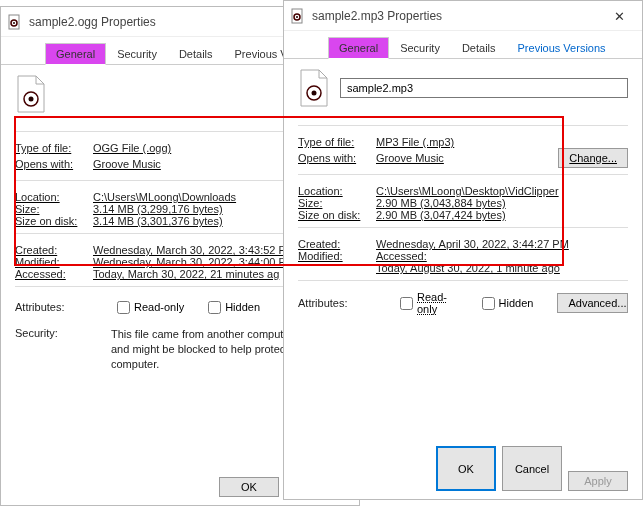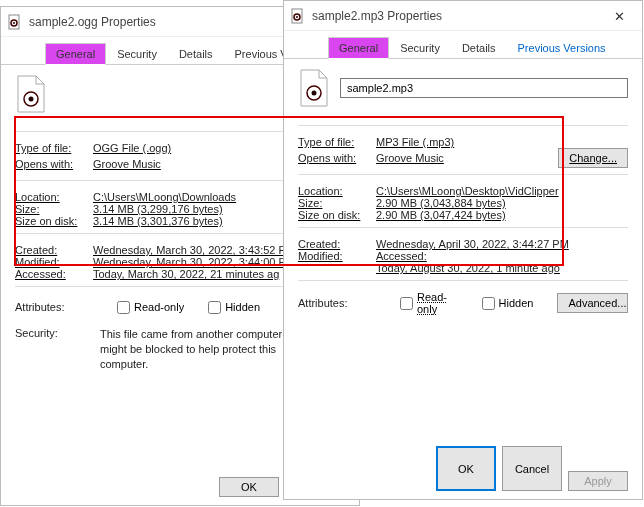--- a/index.html
+++ b/index.html
@@ -107,21 +107,21 @@
       grid-template-columns: 78px auto auto 1fr auto;
       align-items: center;
       gap: 12px;
     }
     .highlight-box {
       position: absolute;
       border: 2px solid #e60000;
       pointer-events: none;
       z-index: 3;
     }
-    .security-row { display: grid; grid-template-columns: 78px 1fr auto; gap: 7px; align-items: flex-start; margin-top: 10px;}
+    .security-row { display: grid; grid-template-columns: 78px 1fr auto; gap: 18px; align-items: flex-start; margin-top: 10px;}
     .bigicon-circle { fill:#fff; stroke:#400; stroke-width:1.5;}
     .bigicon-dot{ fill:#200;}
     .readonly-underline{ text-decoration: underline dotted; text-decoration-thickness:1px;}
   </style>
 </head>
 <body>
 
 <div class="window left">
   <div class="titlebar">
     <span class="titlebar-icon">

